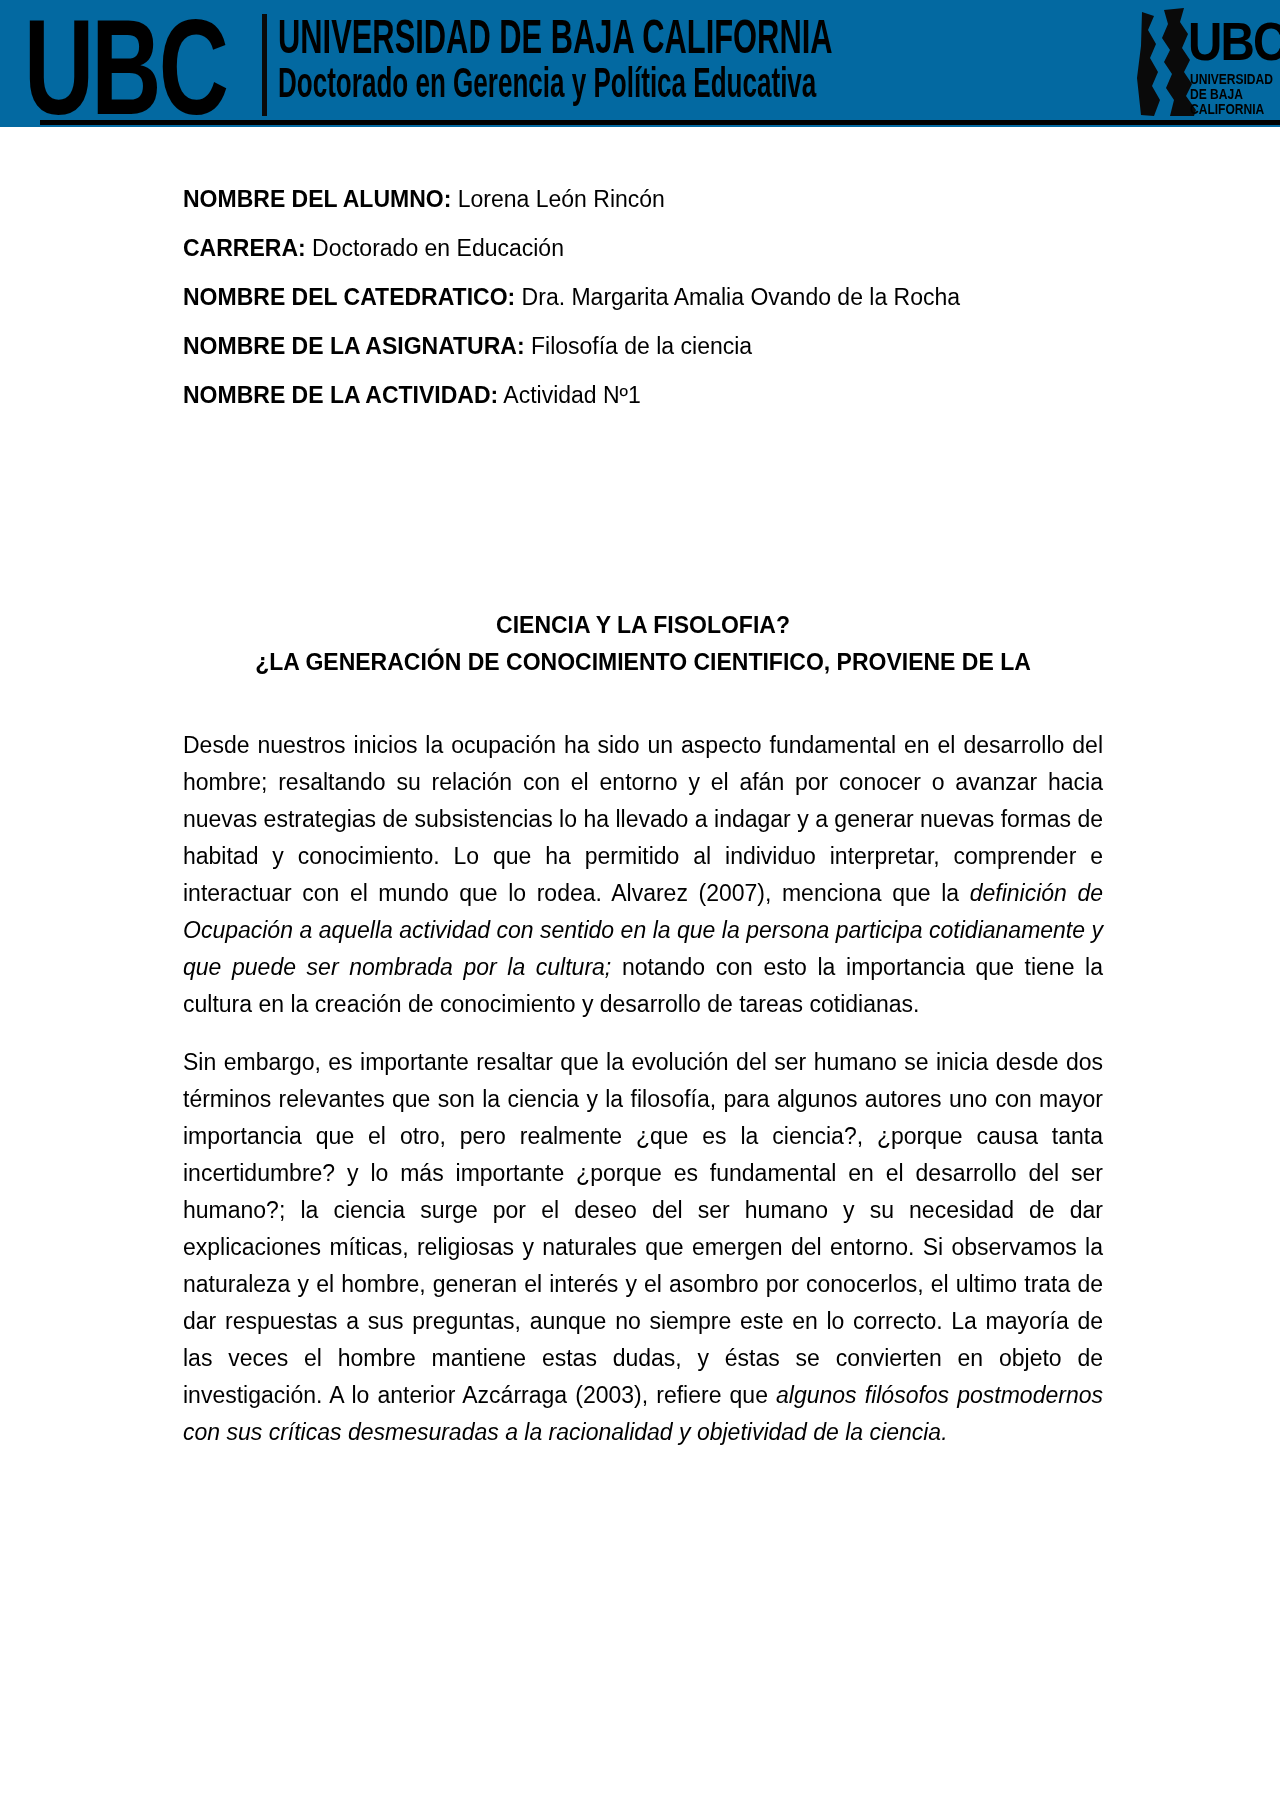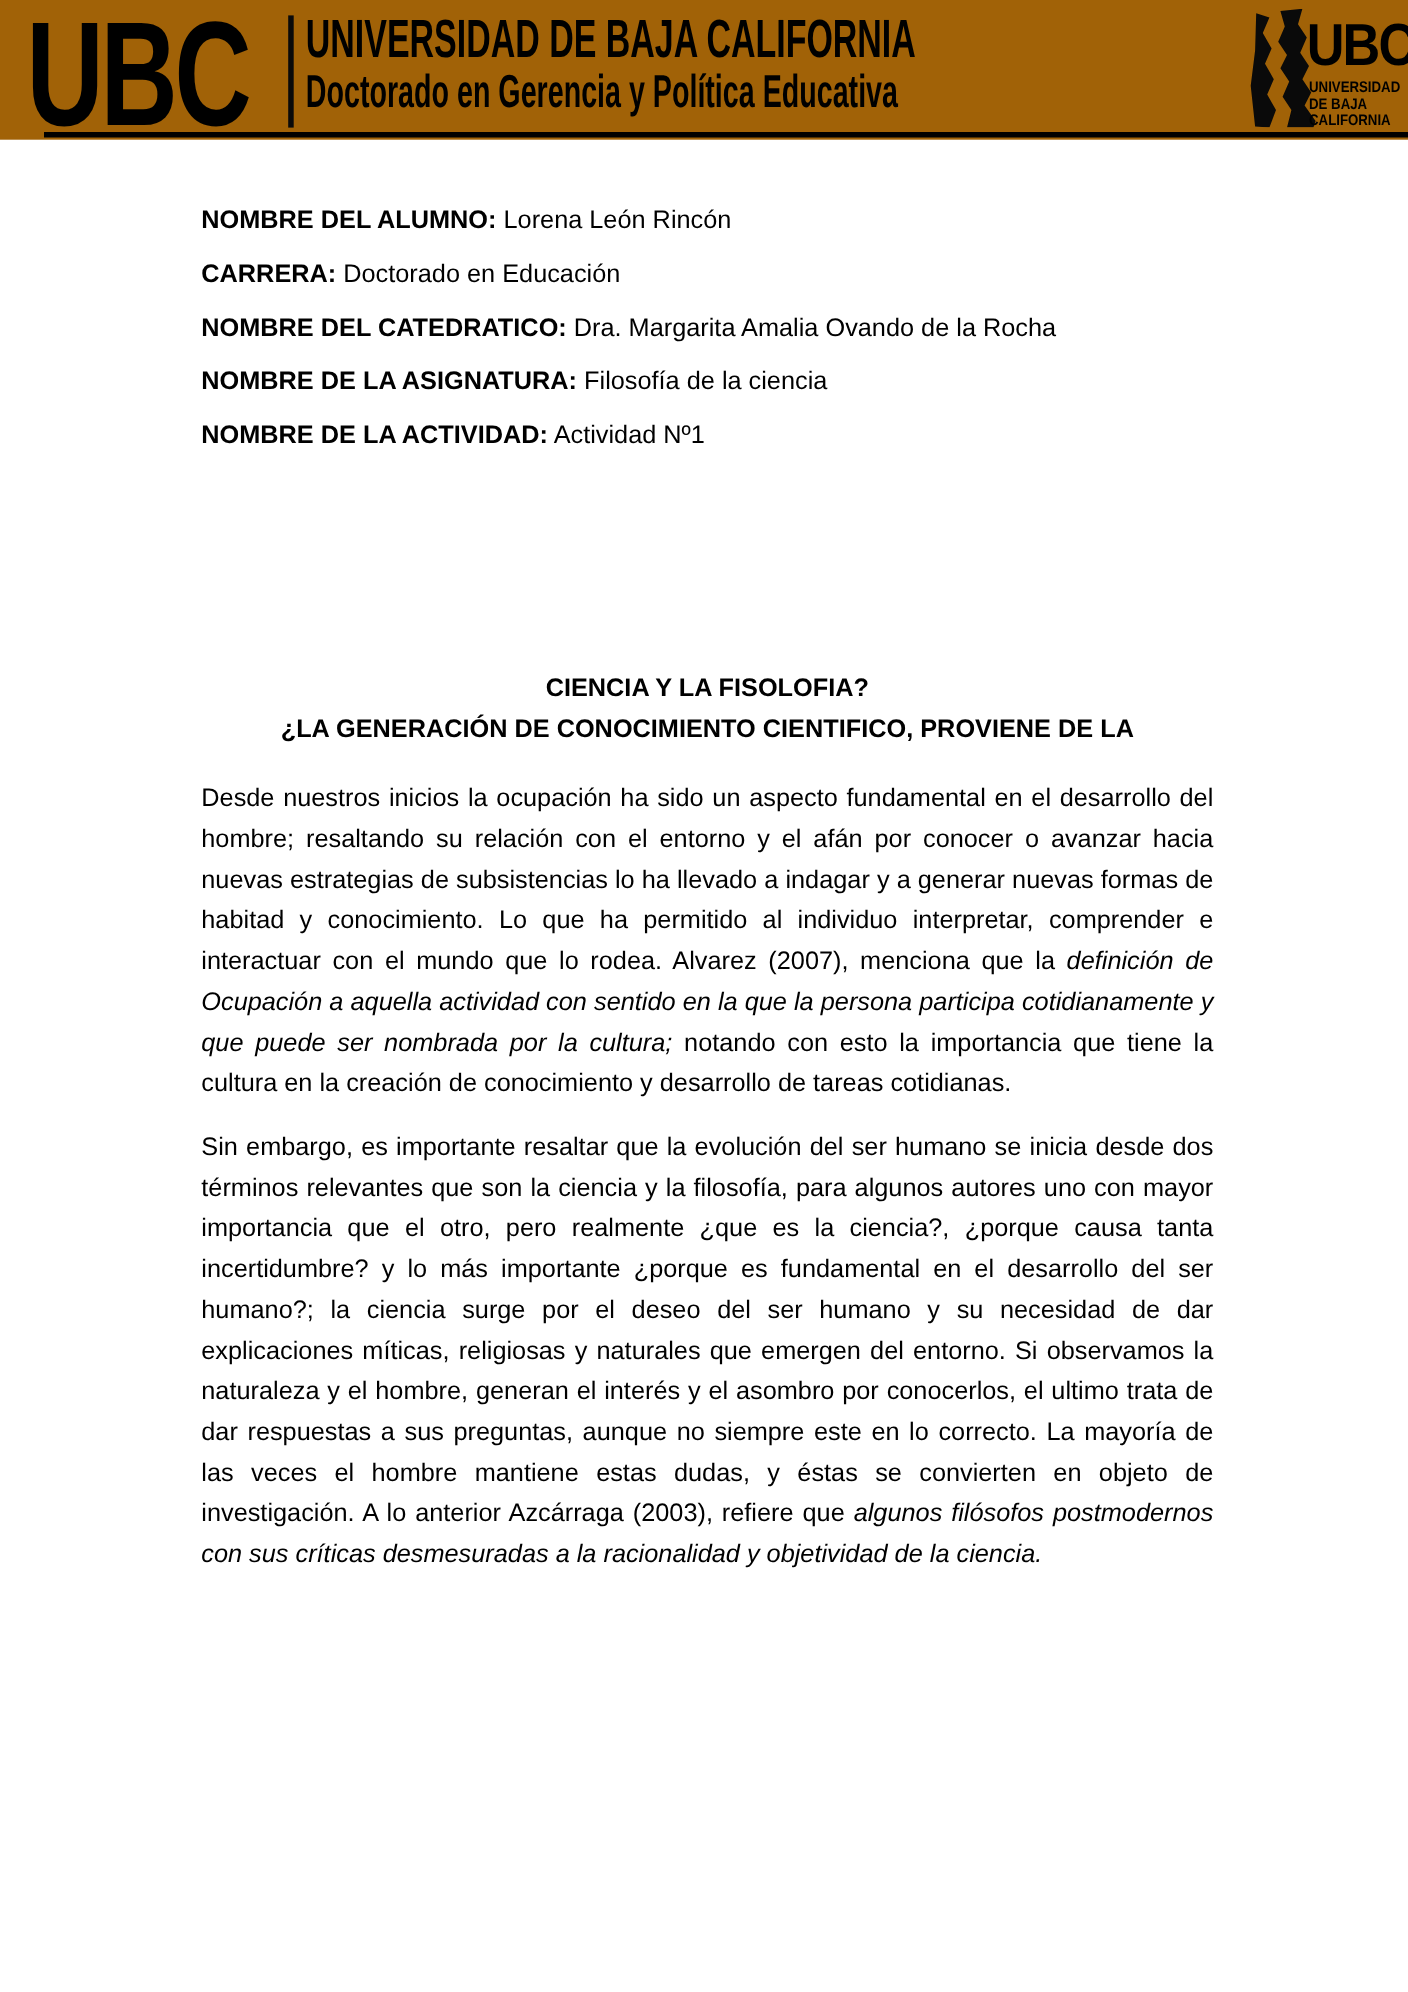--- a/index.html
+++ b/index.html
@@ -10,21 +10,21 @@
     color: #000000;
     font-family: "Liberation Sans", sans-serif;
     overflow: hidden;
     position: relative;
   }
 
   
   .header {
     position: relative;
     height: 127px;
-    background: #a16207;
+    background: #0369a1;
   }
   .logo-acronym {
     position: absolute;
     left: 24px;
     top: 0px;
     font-size: 135px;
     line-height: 135px;
     font-weight: bold;
     letter-spacing: -4px;
     transform: scaleX(0.72);
@@ -128,21 +128,21 @@
     font-size: 23px;
     line-height: 37px;
   }
 
   .paragraph {
     margin: 0;
     font-size: 23px;
     line-height: 37px;
     text-align: justify;
   }
-  .paragraph.first { margin-top: 26px; }
+  .paragraph.first { margin-top: 46px; }
   .paragraph.following { margin-top: 21px; }
   .italic { font-style: italic; }
 </style>
 </head>
 <body>
 
 <div class="header">
   <div class="logo-acronym">UBC</div>
   <div class="v-divider"></div>
   <div class="uni-name">UNIVERSIDAD DE BAJA CALIFORNIA</div>

